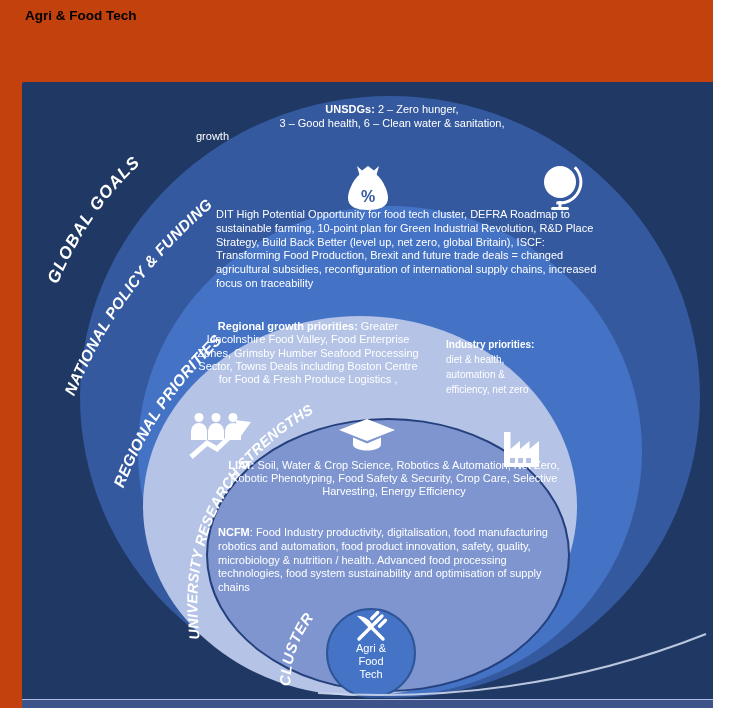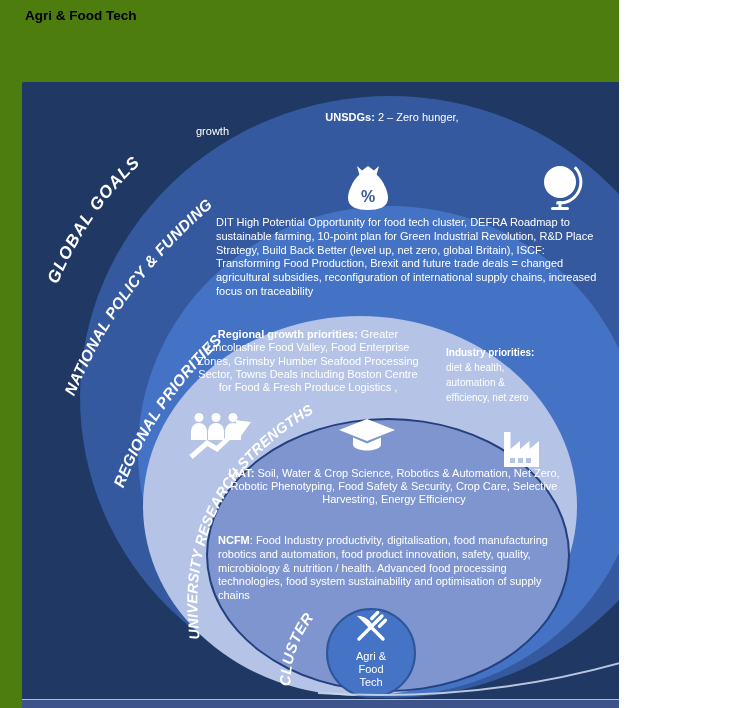--- a/index.html
+++ b/index.html
@@ -1,28 +1,28 @@
 <!DOCTYPE html>
 <html><head>
 <meta charset="utf-8">
 <style>
   html,body{margin:0;padding:0;background:#fff;}
-  .stage{position:relative;width:619px;height:708px;background:#4d7c0f;
+  .stage{position:relative;width:713px;height:708px;background:#c2410c;
          font-family:"Liberation Sans",sans-serif;overflow:hidden;}
   .page-title{position:absolute;left:25px;top:8px;font-size:13.5px;font-weight:bold;color:#000;}
   .board{position:absolute;left:22px;top:82px;width:701px;height:626px;background:#1F3864;border-radius:2px;}
   .ring{position:absolute;border-radius:50%;}
   .ring-a{left:80px;top:96px;width:620px;height:602px;background:#35599F;z-index:1;}
   .ring-b{left:138px;top:206px;width:504px;height:490px;background:#4472C4;z-index:2;}
   .ring-c{left:143px;top:316px;width:434px;height:380px;background:#B4C3E6;z-index:3;}
   .ring-d{left:206px;top:418px;width:364px;height:274px;background:#7E95D0;
           border:2px solid #24407C;box-sizing:border-box;z-index:4;}
   .cluster-circle{position:absolute;left:326px;top:608px;width:90px;height:90px;border-radius:50%;
           background:#4573C5;border:2px solid #2E5597;box-sizing:border-box;z-index:5;}
-  .txt{position:absolute;color:#fff;font-size:11px;line-height:13.6px;z-index:10;margin-top:8px;}
+  .txt{position:absolute;color:#fff;font-size:11px;line-height:13.6px;z-index:10;}
   .b{font-weight:bold;}
   .center{text-align:center;}
   .unsdgs{left:196px;top:103px;width:392px;}
   .natpol{left:216px;top:208px;width:392px;line-height:13.8px;}
   .regional{left:195px;top:320px;width:226px;text-align:center;line-height:13.3px;}
   .industry{left:446px;top:337px;width:102px;font-size:10px;line-height:15px;}
   .liat{left:228px;top:459px;width:332px;text-align:center;line-height:13.2px;}
   .ncfm{left:218px;top:526px;width:348px;line-height:13.8px;}
   .cluster-text{left:326px;top:642px;width:90px;text-align:center;line-height:13px;}
   .overlay{position:absolute;left:0;top:0;z-index:20;pointer-events:none;}
@@ -40,20 +40,21 @@
   <div class="board"></div>
 
   <div class="ring ring-a"></div>
   <div class="ring ring-b"></div>
   <div class="ring ring-c"></div>
   <div class="ring ring-d"></div>
   <div class="cluster-circle"></div>
 
   <div class="txt unsdgs">
     <div class="center"><span class="b">UNSDGs:</span><span> 2 – Zero hunger,</span></div>
+    <div class="center">3 – Good health, 6 – Clean water &amp; sanitation,</div>
     <div>growth</div>
   </div>
 
   <div class="txt natpol">DIT High Potential Opportunity for food tech cluster, DEFRA Roadmap to sustainable farming, 10-point plan for Green Industrial Revolution, R&amp;D Place Strategy, Build Back Better (level up, net zero, global Britain), ISCF: Transforming Food Production, Brexit and future trade deals = changed agricultural subsidies, reconfiguration of international supply chains, increased focus on traceability</div>
 
   <div class="txt regional">
     <span class="b">Regional growth priorities:</span>
     <span>Greater Lincolnshire Food Valley, Food  Enterprise Zones, Grimsby Humber Seafood Processing Sector, Towns Deals including Boston Centre for  Food &amp; Fresh Produce Logistics ,</span>
   </div>
 

